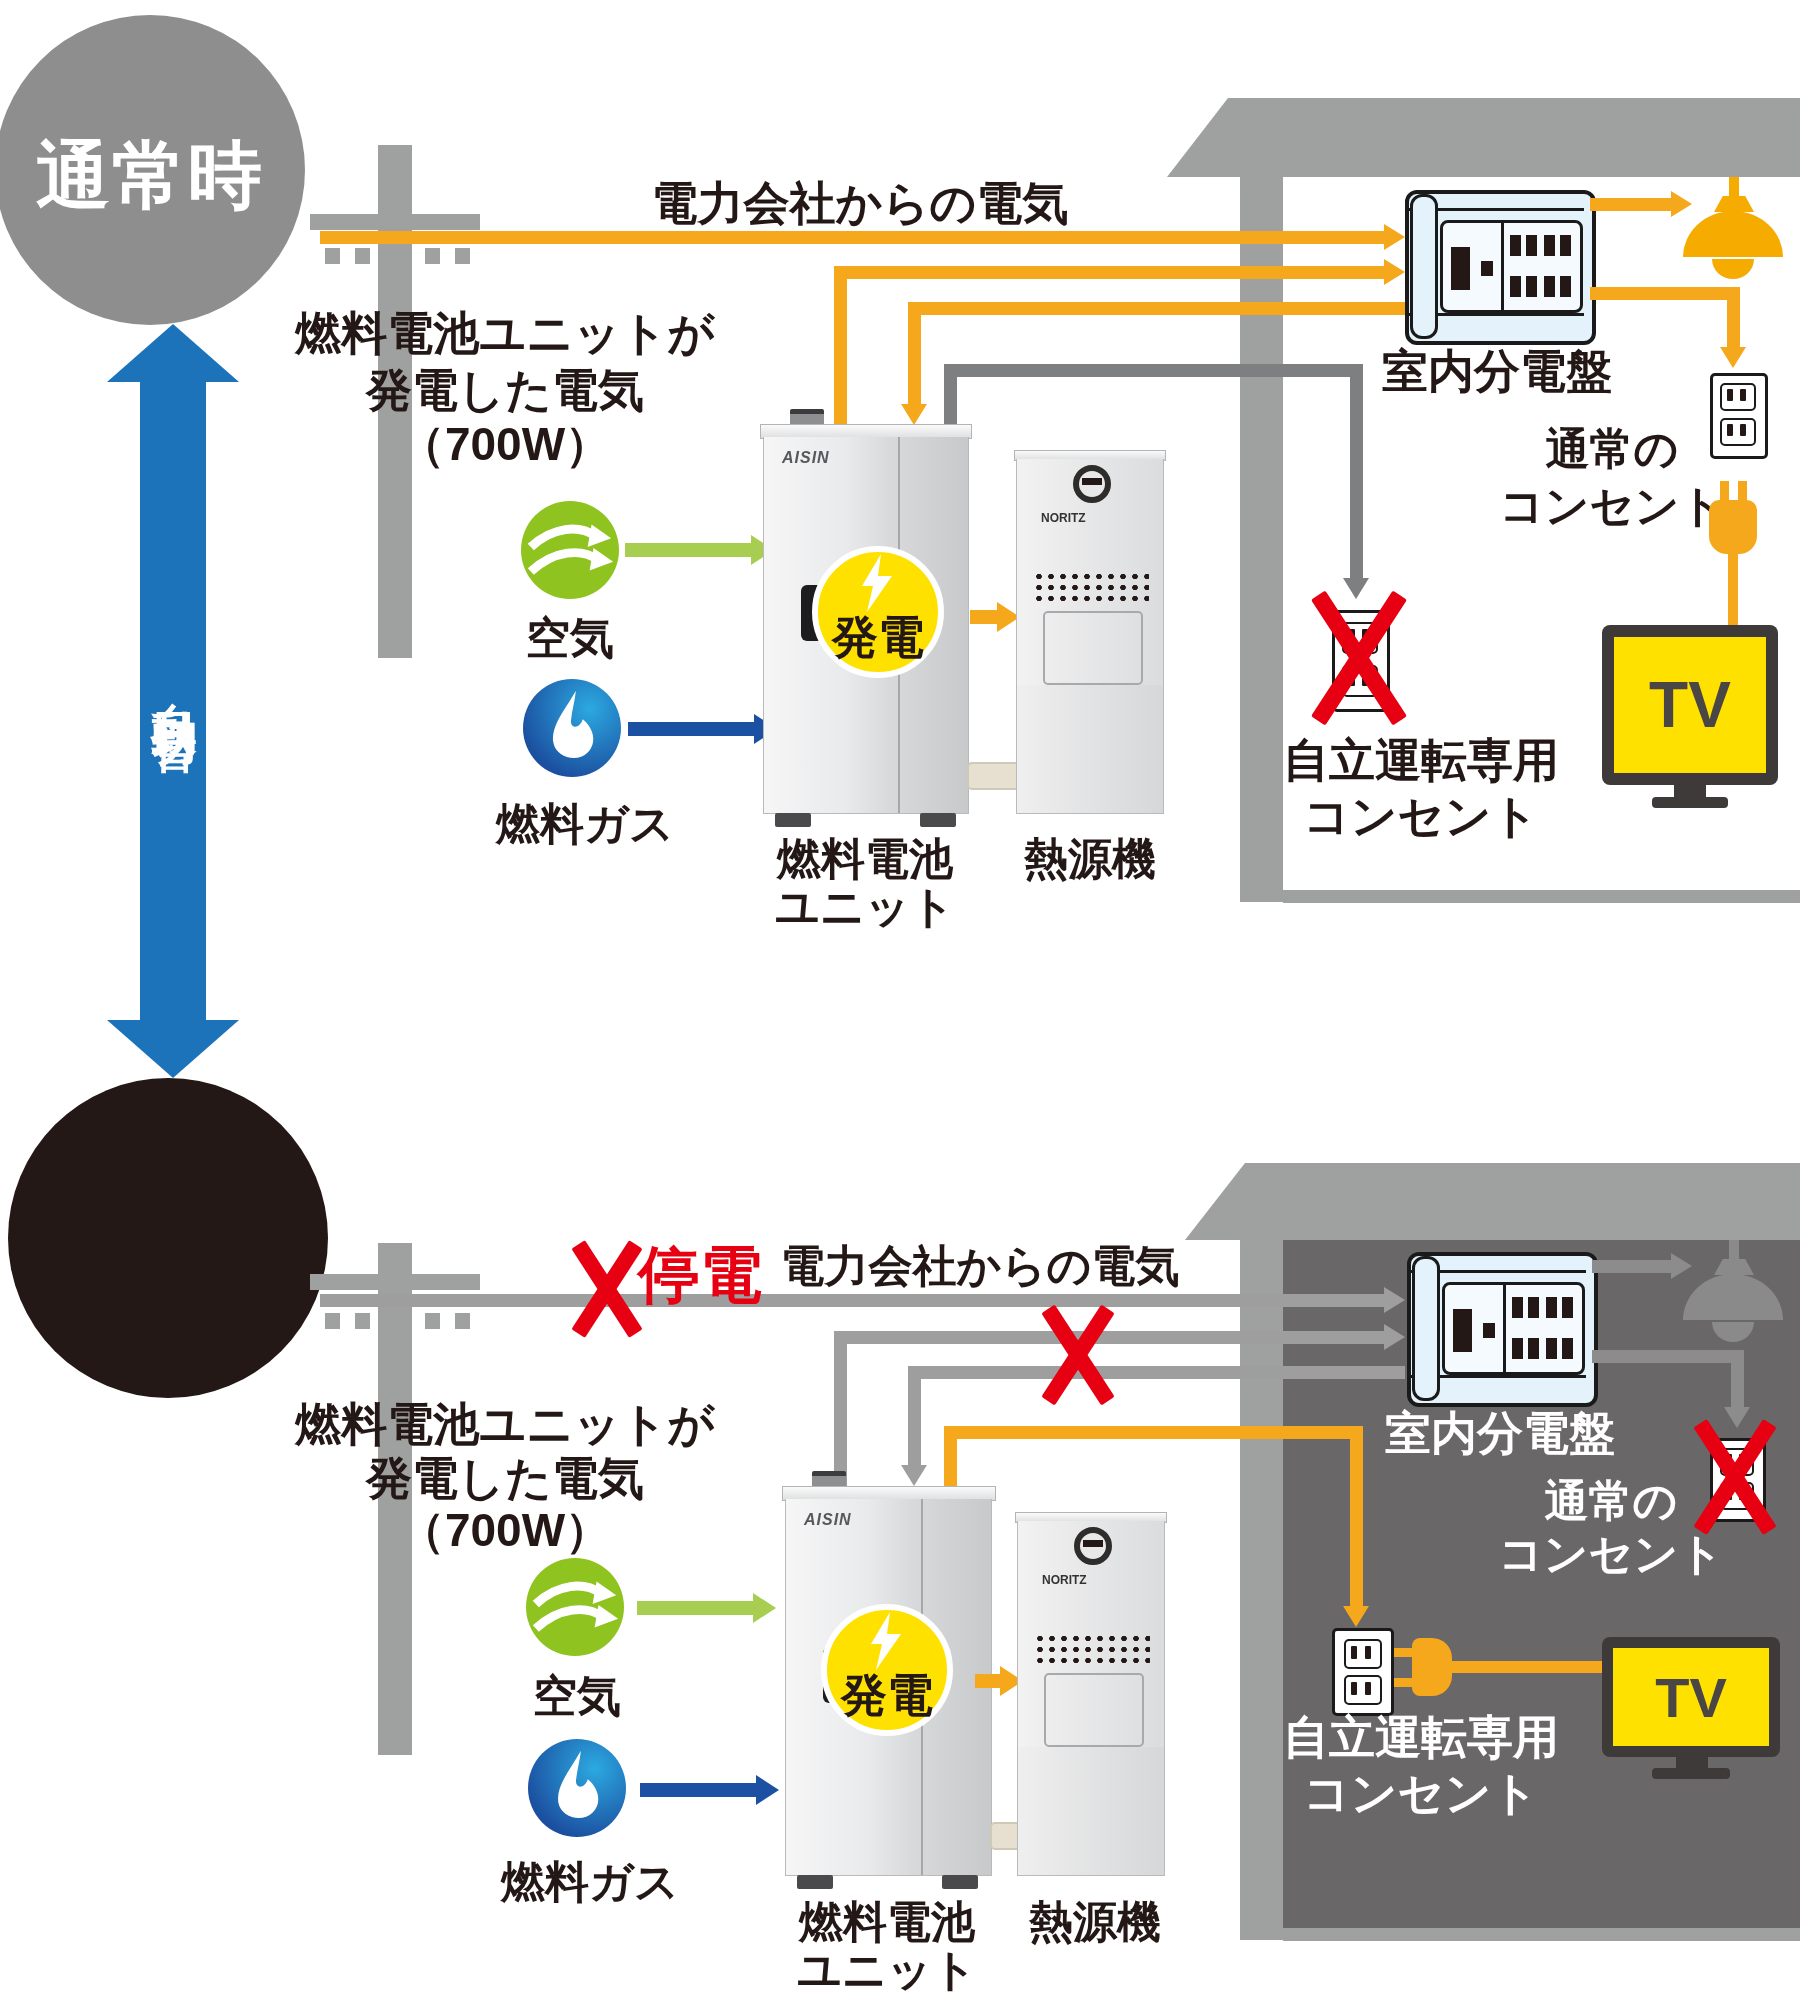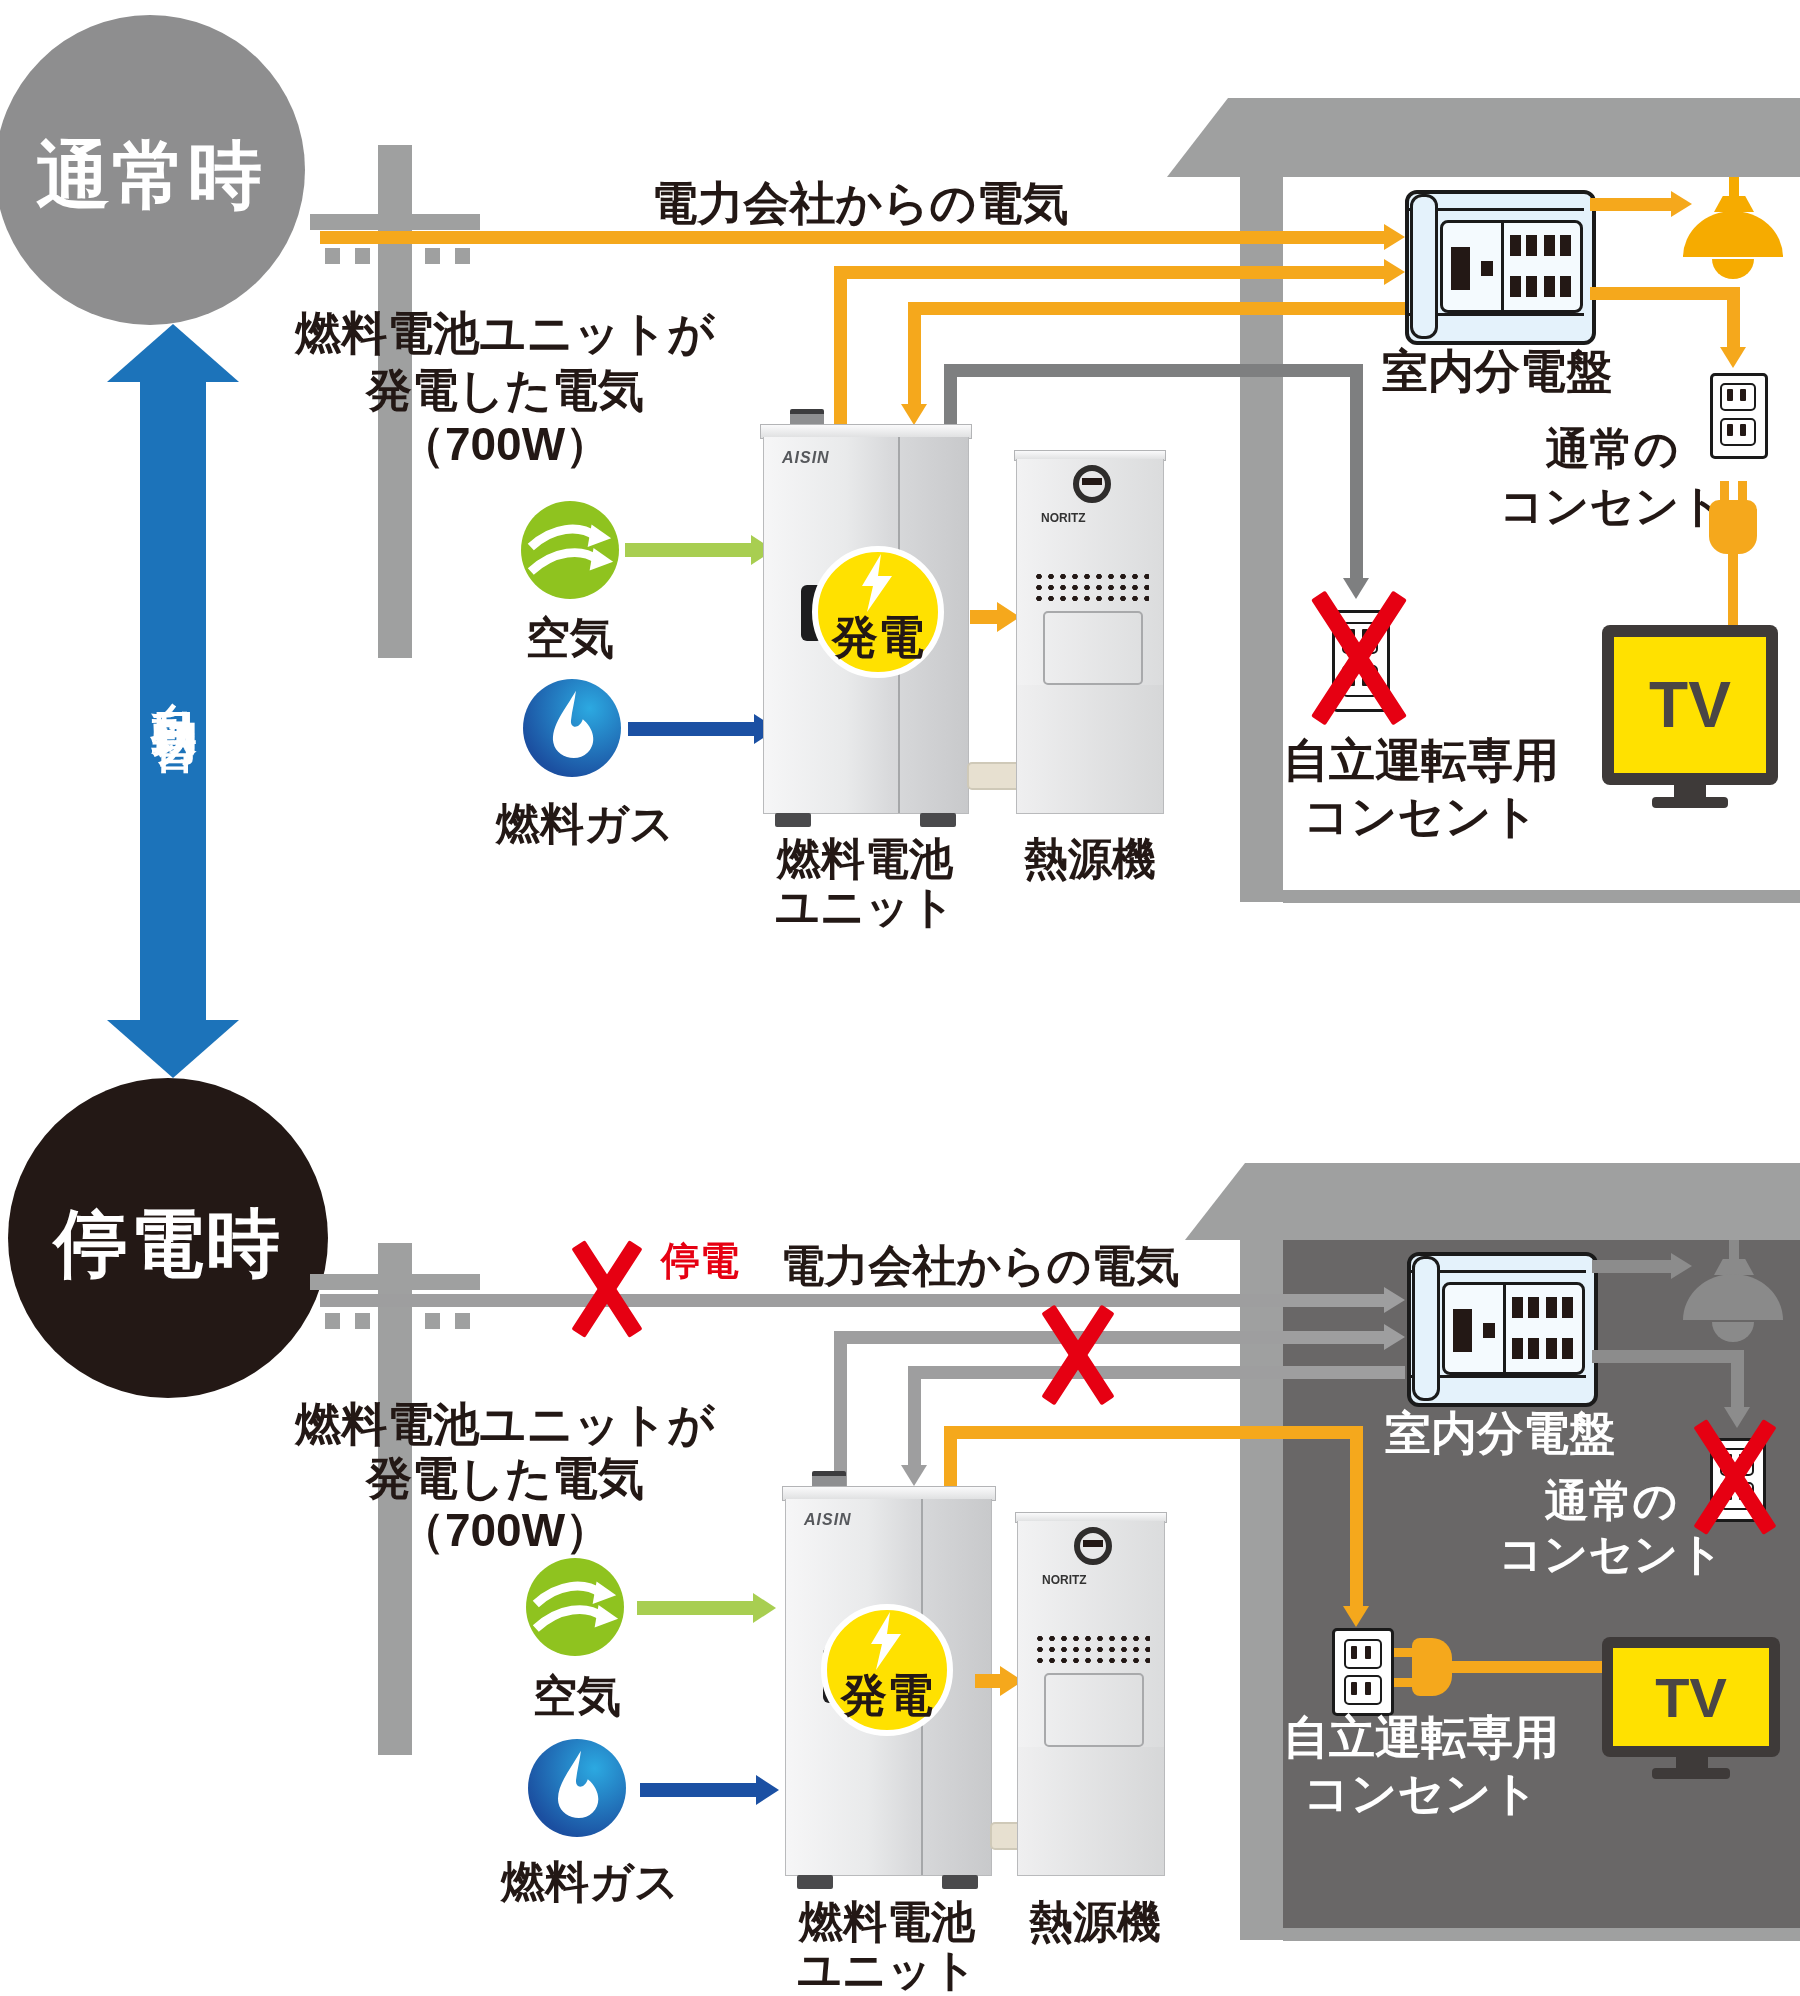--- a/index.html
+++ b/index.html
@@ -223,21 +223,20 @@
         <div class="slot" style="left:18px;top:5px;height:14px;"></div>
       </div>
   </div>
   <div class="xmark" style="left:1312px;top:592px;width:94px;height:132px;--xh:150px;--xw:17px;"></div>
   <div class="a" style="left:1271px;top:733px;width:300px;">
     <div class="txt" style="left:0;top:0;width:300px;font-size:46px;">自立運転専用</div>
     <div class="txt" style="left:0;top:56px;width:300px;font-size:46px;">コンセント</div>
   </div>
 
   <div class="circle" style="left:8px;top:1078px;width:320px;height:320px;background:#231815;"></div>
-  <div class="txt" style="left:8px;top:1200px;width:320px;font-size:74px;color:#fff;letter-spacing:2px;">停電時</div>
 
   <div class="a">
     <div class="a" style="left:378px;top:1243px;width:34px;height:512px;background:#9FA0A0;"></div>
     <div class="a" style="left:310px;top:1274px;width:170px;height:16px;background:#9FA0A0;"></div>
     <div class="a" style="left:325px;top:1313px;width:15px;height:16px;background:#9FA0A0;"></div>
     <div class="a" style="left:355px;top:1313px;width:15px;height:16px;background:#9FA0A0;"></div>
     <div class="a" style="left:425px;top:1313px;width:15px;height:16px;background:#9FA0A0;"></div>
     <div class="a" style="left:455px;top:1313px;width:15px;height:16px;background:#9FA0A0;"></div>
   </div>
 
@@ -245,21 +244,21 @@
     <div class="a" style="left:1185px;top:1163px;width:60px;height:77px;background:#9FA0A0;clip-path:polygon(100% 0,100% 100%,0 100%);"></div>
     <div class="a" style="left:1245px;top:1163px;width:555px;height:77px;background:#9FA0A0;"></div>
     <div class="a" style="left:1283px;top:1240px;width:517px;height:688px;background:#696767;"></div>
     <div class="a" style="left:1240px;top:1240px;width:43px;height:700px;background:#9FA0A0;"></div>
     <div class="a" style="left:1283px;top:1928px;width:517px;height:13px;background:#9FA0A0;"></div>
   </div>
 
   <div class="a" style="left:320px;top:1294px;width:1065px;height:13px;background:#9E9E9F;"></div>
   <div class="ah r" style="left:1384px;top:1287px;color:#9E9E9F;"></div>
   <div class="xmark" style="left:573px;top:1243px;width:68px;height:92px;--xh:106px;--xw:16px;"></div>
-  <div class="txt" style="left:600px;top:1238px;width:200px;font-size:39px;color:#E60012;">停電</div>
+  <div class="txt" style="left:600px;top:1238px;width:200px;font-size:62px;color:#E60012;">停電</div>
   <div class="txt" style="left:780px;top:1240px;width:400px;font-size:44px;">電力会社からの電気</div>
 
   <div class="a" style="left:834px;top:1331px;width:551px;height:13px;background:#9E9E9F;"></div>
   <div class="ah r" style="left:1384px;top:1324px;color:#9E9E9F;"></div>
   <div class="a" style="left:834px;top:1331px;width:13px;height:156px;background:#9E9E9F;"></div>
 
   <div class="a" style="left:914px;top:1366px;width:491px;height:13px;background:#9E9E9F;"></div>
   <div class="a" style="left:908px;top:1366px;width:13px;height:99px;background:#9E9E9F;"></div>
   <div class="ah d" style="left:901px;top:1465px;color:#9E9E9F;"></div>
   <div class="xmark" style="left:1043px;top:1308px;width:70px;height:94px;--xh:110px;--xw:16px;"></div>

